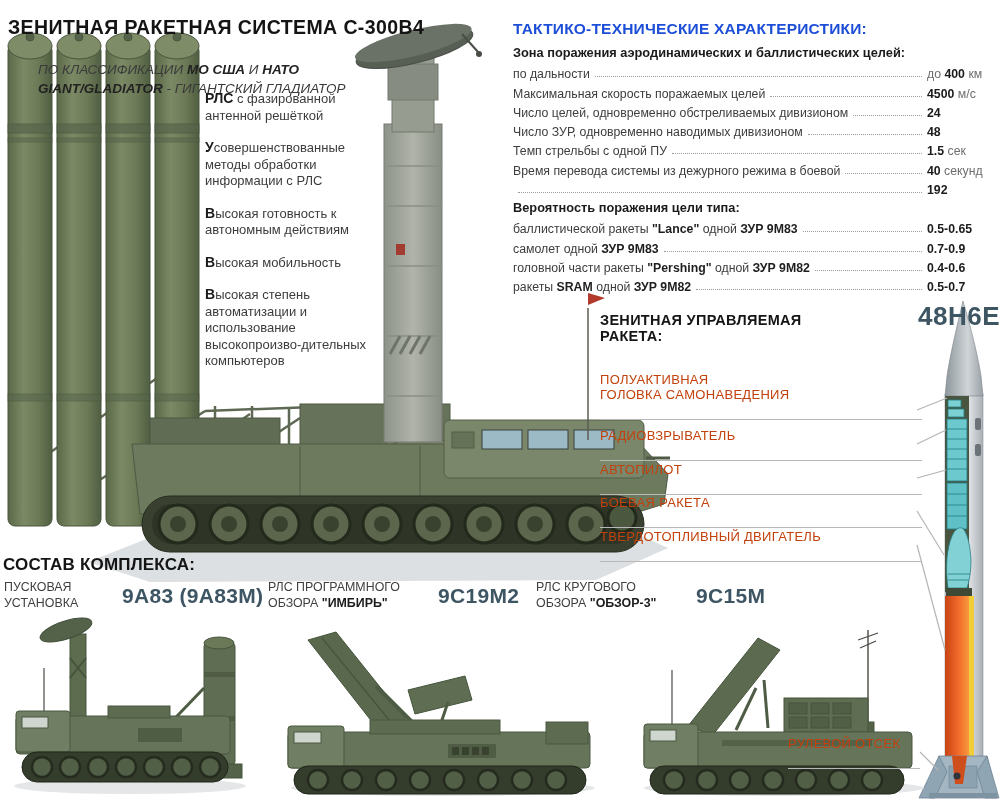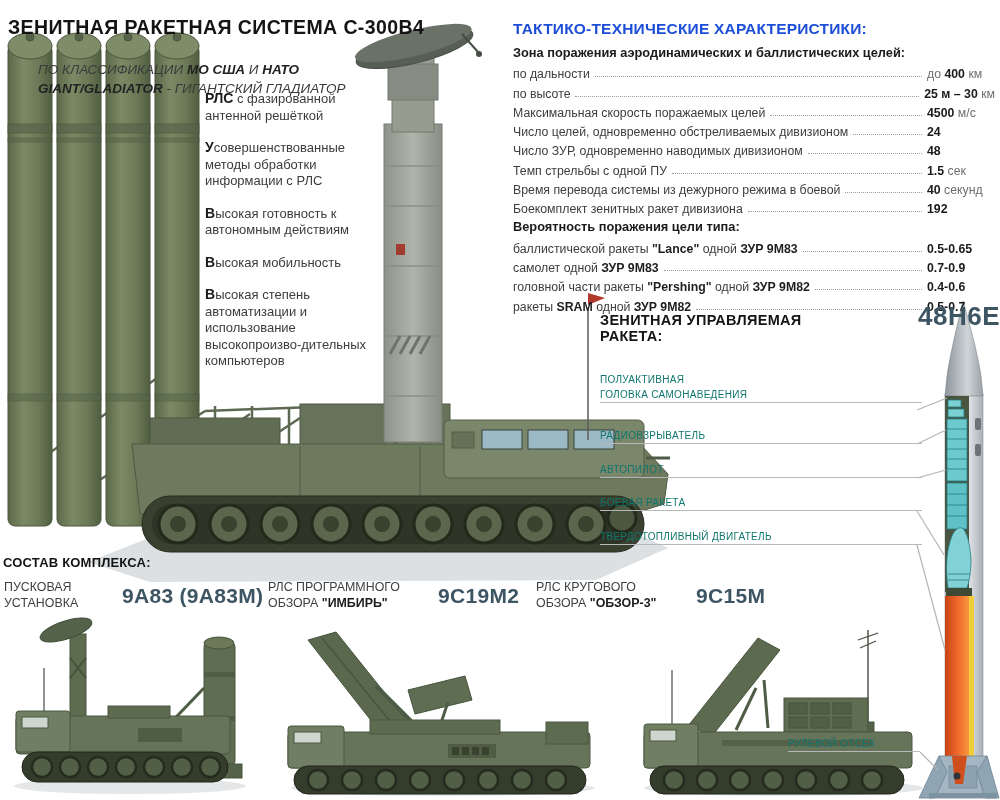--- a/index.html
+++ b/index.html
@@ -27,25 +27,25 @@
   .sl b{color:#1e1e1e;}
   .dots{flex:1 1 auto;border-bottom:1.6px dotted #9c9c9c;margin:0 5px 4px 5px;min-width:12px;}
   .sv{white-space:nowrap;min-width:68px;}
   .sv b{color:#1a1a1a;}
   .sv i{font-style:normal;color:#6e6e6e;}
 
   
   .mhead{position:absolute;left:600px;top:301px;display:flex;align-items:baseline;gap:47px;}
   .mhead .mlab{font-size:14.5px;font-weight:bold;color:#151515;letter-spacing:.3px;}
   .mhead .mdesig{font-size:26px;font-weight:bold;color:#3e5563;margin-left:18px;letter-spacing:.5px;}
-  .mlabel{position:absolute;left:600px;width:322px;font-size:10px;letter-spacing:.3px;color:#0f766e;
-          border-bottom:1px solid #b8b8b8;padding-bottom:0;line-height:15px;white-space:pre-line;}
+  .mlabel{position:absolute;left:600px;width:322px;font-size:13px;letter-spacing:.3px;color:#c2410c;
+          border-bottom:1px solid #b8b8b8;padding-bottom:17px;line-height:15px;white-space:pre-line;}
 
   
-  .comp-title{position:absolute;left:3px;top:555px;font-size:13px;font-weight:bold;color:#141414;letter-spacing:.2px;}
+  .comp-title{position:absolute;left:3px;top:555px;font-size:17px;font-weight:bold;color:#141414;letter-spacing:.2px;}
   .cname{position:absolute;top:580px;font-size:12.4px;line-height:15.5px;color:#3f3f3f;white-space:pre-line;}
   .cname b{color:#1c1c1c;}
   .cdesig{position:absolute;top:584px;font-size:21px;font-weight:bold;color:#3e5563;letter-spacing:.3px;}
 </style>
 </head>
 <body>
 
 <div class="stage">
 
   <svg class="abs" style="left:0;top:6px" width="672" height="578" viewBox="0 0 672 578">
@@ -385,25 +385,20 @@
   <div class="specs">
     <h2 class="specs-title">ТАКТИКО-ТЕХНИЧЕСКИЕ ХАРАКТЕРИСТИКИ:</h2>
     <div class="group-title">Зона поражения аэродинамических и баллистических целей:</div>
 
     <div class="srow">
         <span class="sl">по дальности</span>
         <span class="dots"></span>
         <span class="sv"><i>до </i><b>400</b><i> км</i></span>
       </div>
     <div class="srow">
-        <span class="sl">по высоте</span>
-        <span class="dots"></span>
-        <span class="sv"><i></i><b>25 м – 30</b><i> км</i></span>
-      </div>
-    <div class="srow">
         <span class="sl">Максимальная скорость поражаемых целей</span>
         <span class="dots"></span>
         <span class="sv"><i></i><b>4500</b><i> м/с</i></span>
       </div>
     <div class="srow">
         <span class="sl">Число целей, одновременно обстреливаемых дивизионом</span>
         <span class="dots"></span>
         <span class="sv"><i></i><b>24</b><i></i></span>
       </div>
     <div class="srow">
@@ -415,21 +410,20 @@
         <span class="sl">Темп стрельбы с одной ПУ</span>
         <span class="dots"></span>
         <span class="sv"><i></i><b>1.5</b><i> сек</i></span>
       </div>
     <div class="srow">
         <span class="sl">Время перевода системы из дежурного режима в боевой</span>
         <span class="dots"></span>
         <span class="sv"><i></i><b>40</b><i> секунд</i></span>
       </div>
     <div class="srow">
-        <span class="sl">Боекомплект зенитных ракет дивизиона</span>
         <span class="dots"></span>
         <span class="sv"><i></i><b>192</b><i></i></span>
       </div>
 
     <div class="group-title">Вероятность поражения цели типа:</div>
 
     <div class="srow">
         <span class="sl"><span>баллистической ракеты </span><b>"Lance"</b><span> одной </span><b>ЗУР 9М83</b></span>
         <span class="dots"></span>
         <span class="sv"><b>0.5-0.65</b></span>

